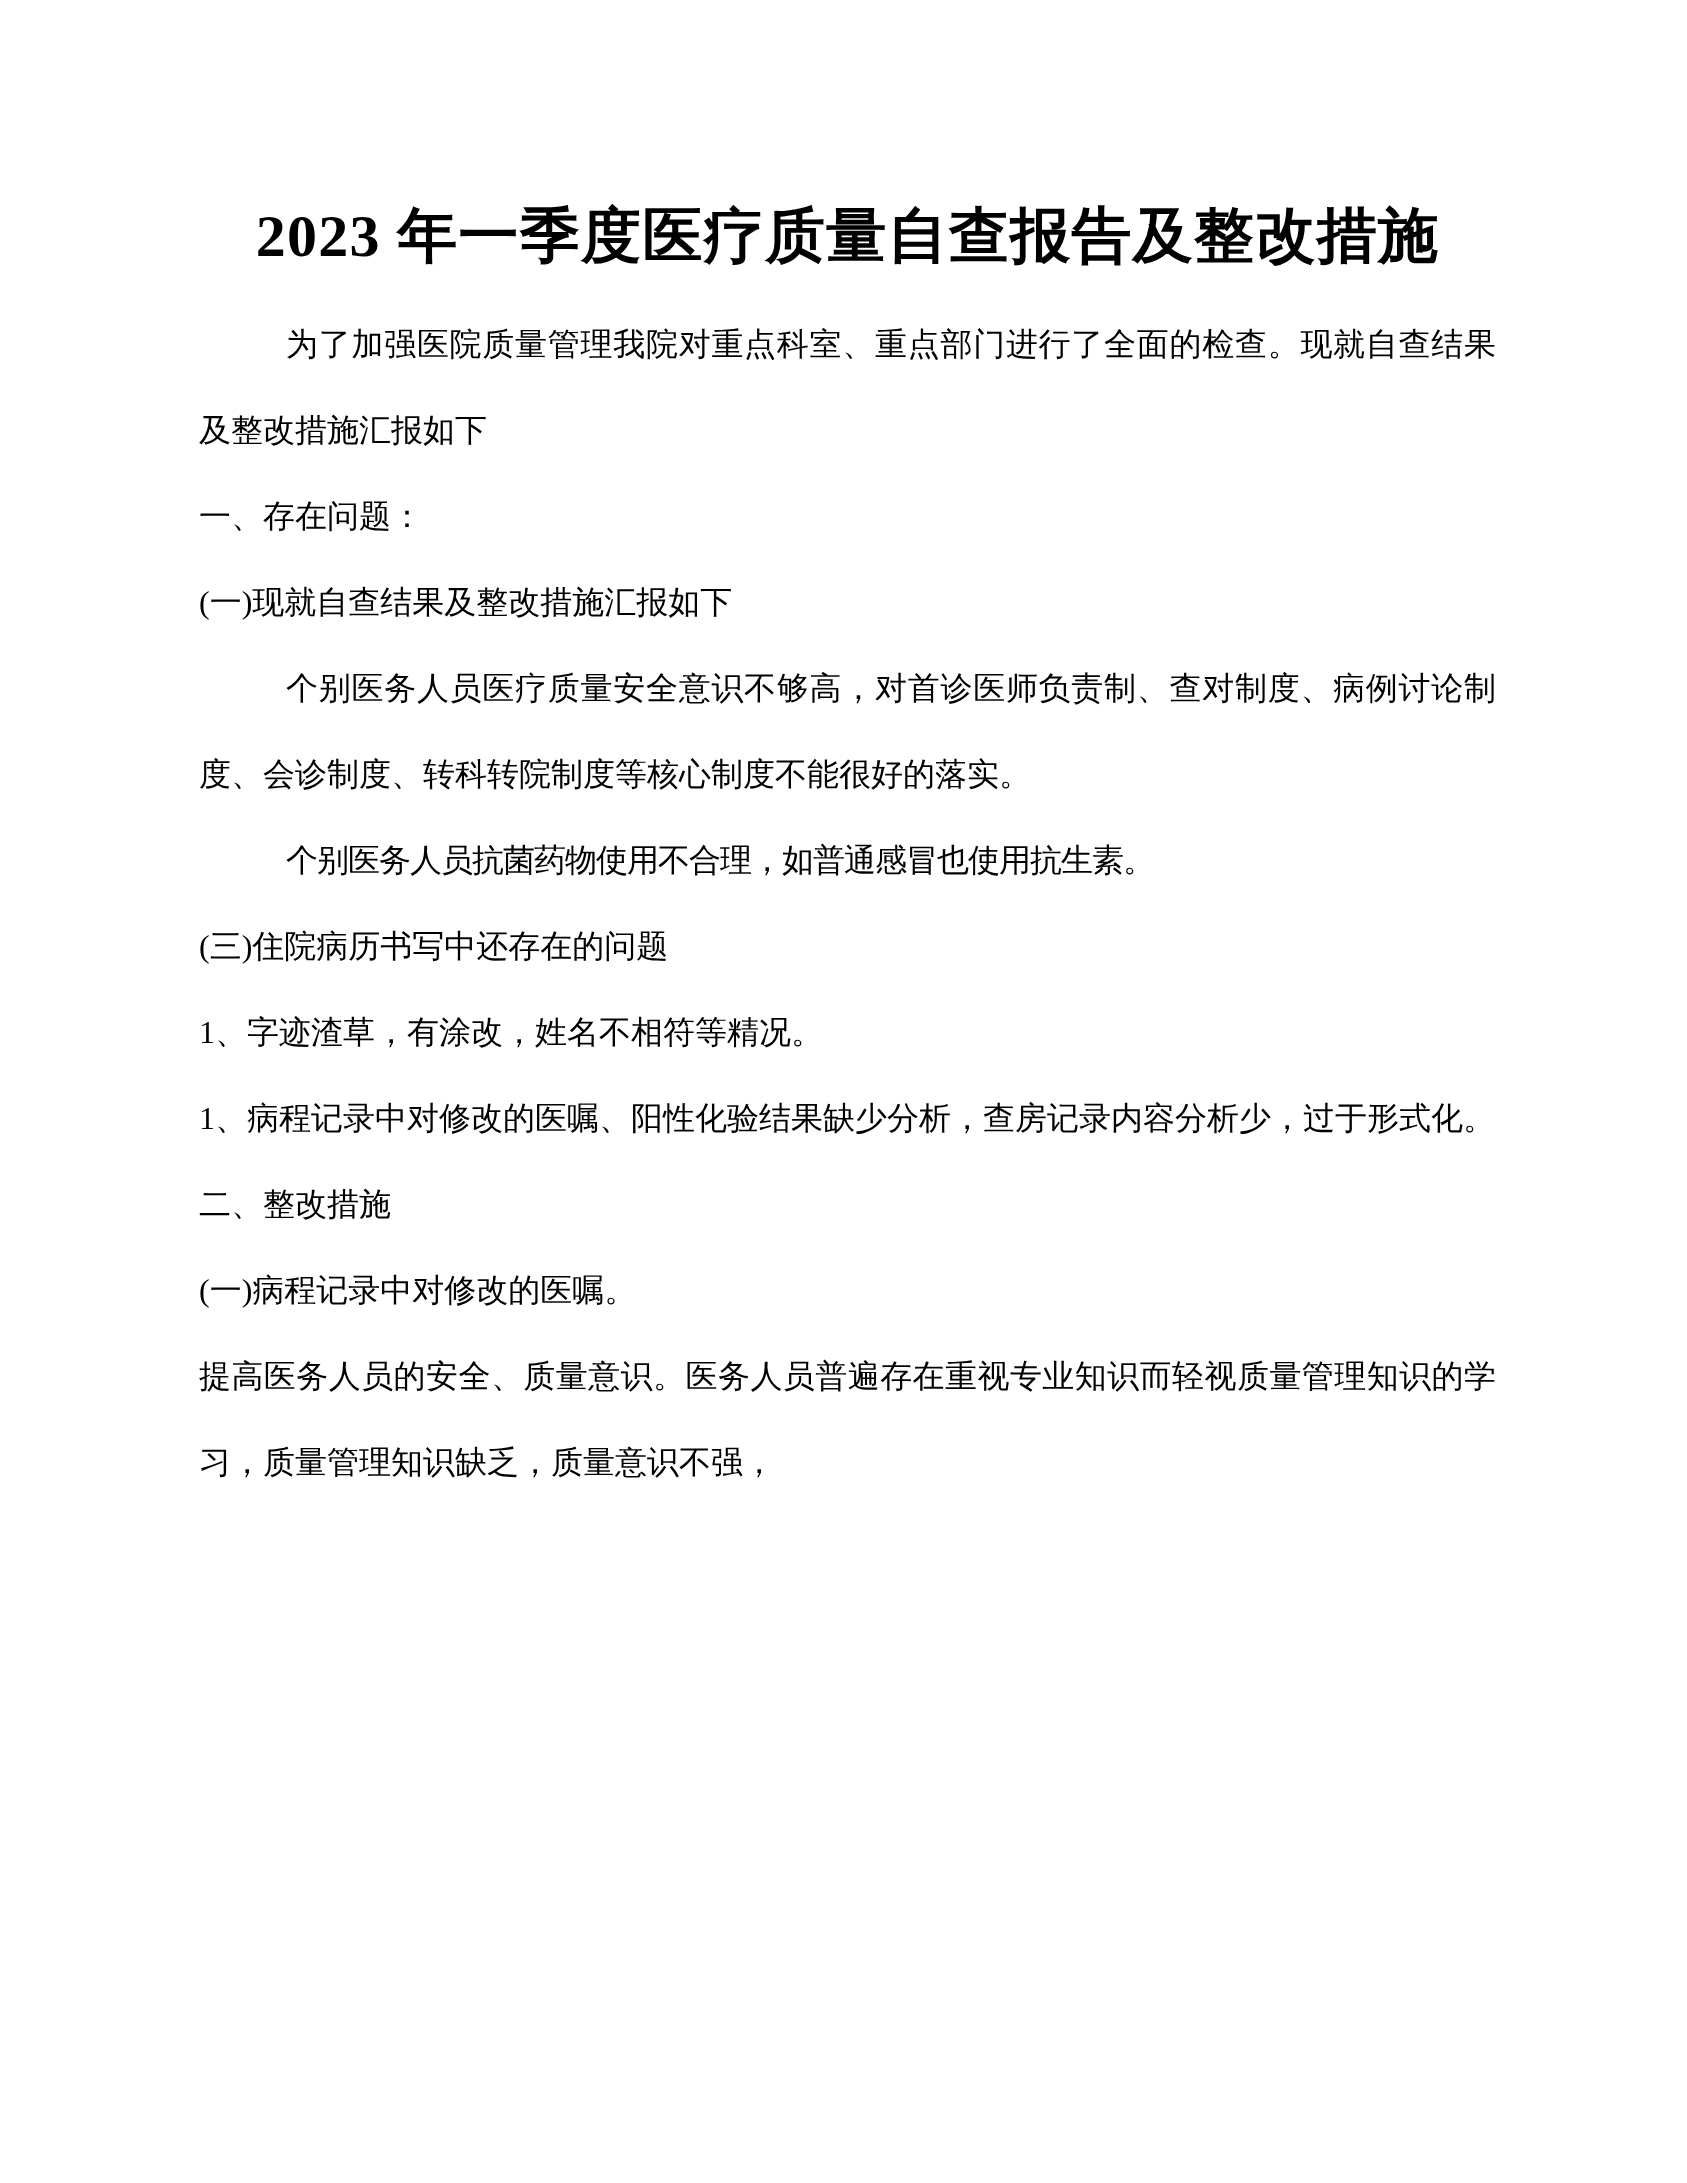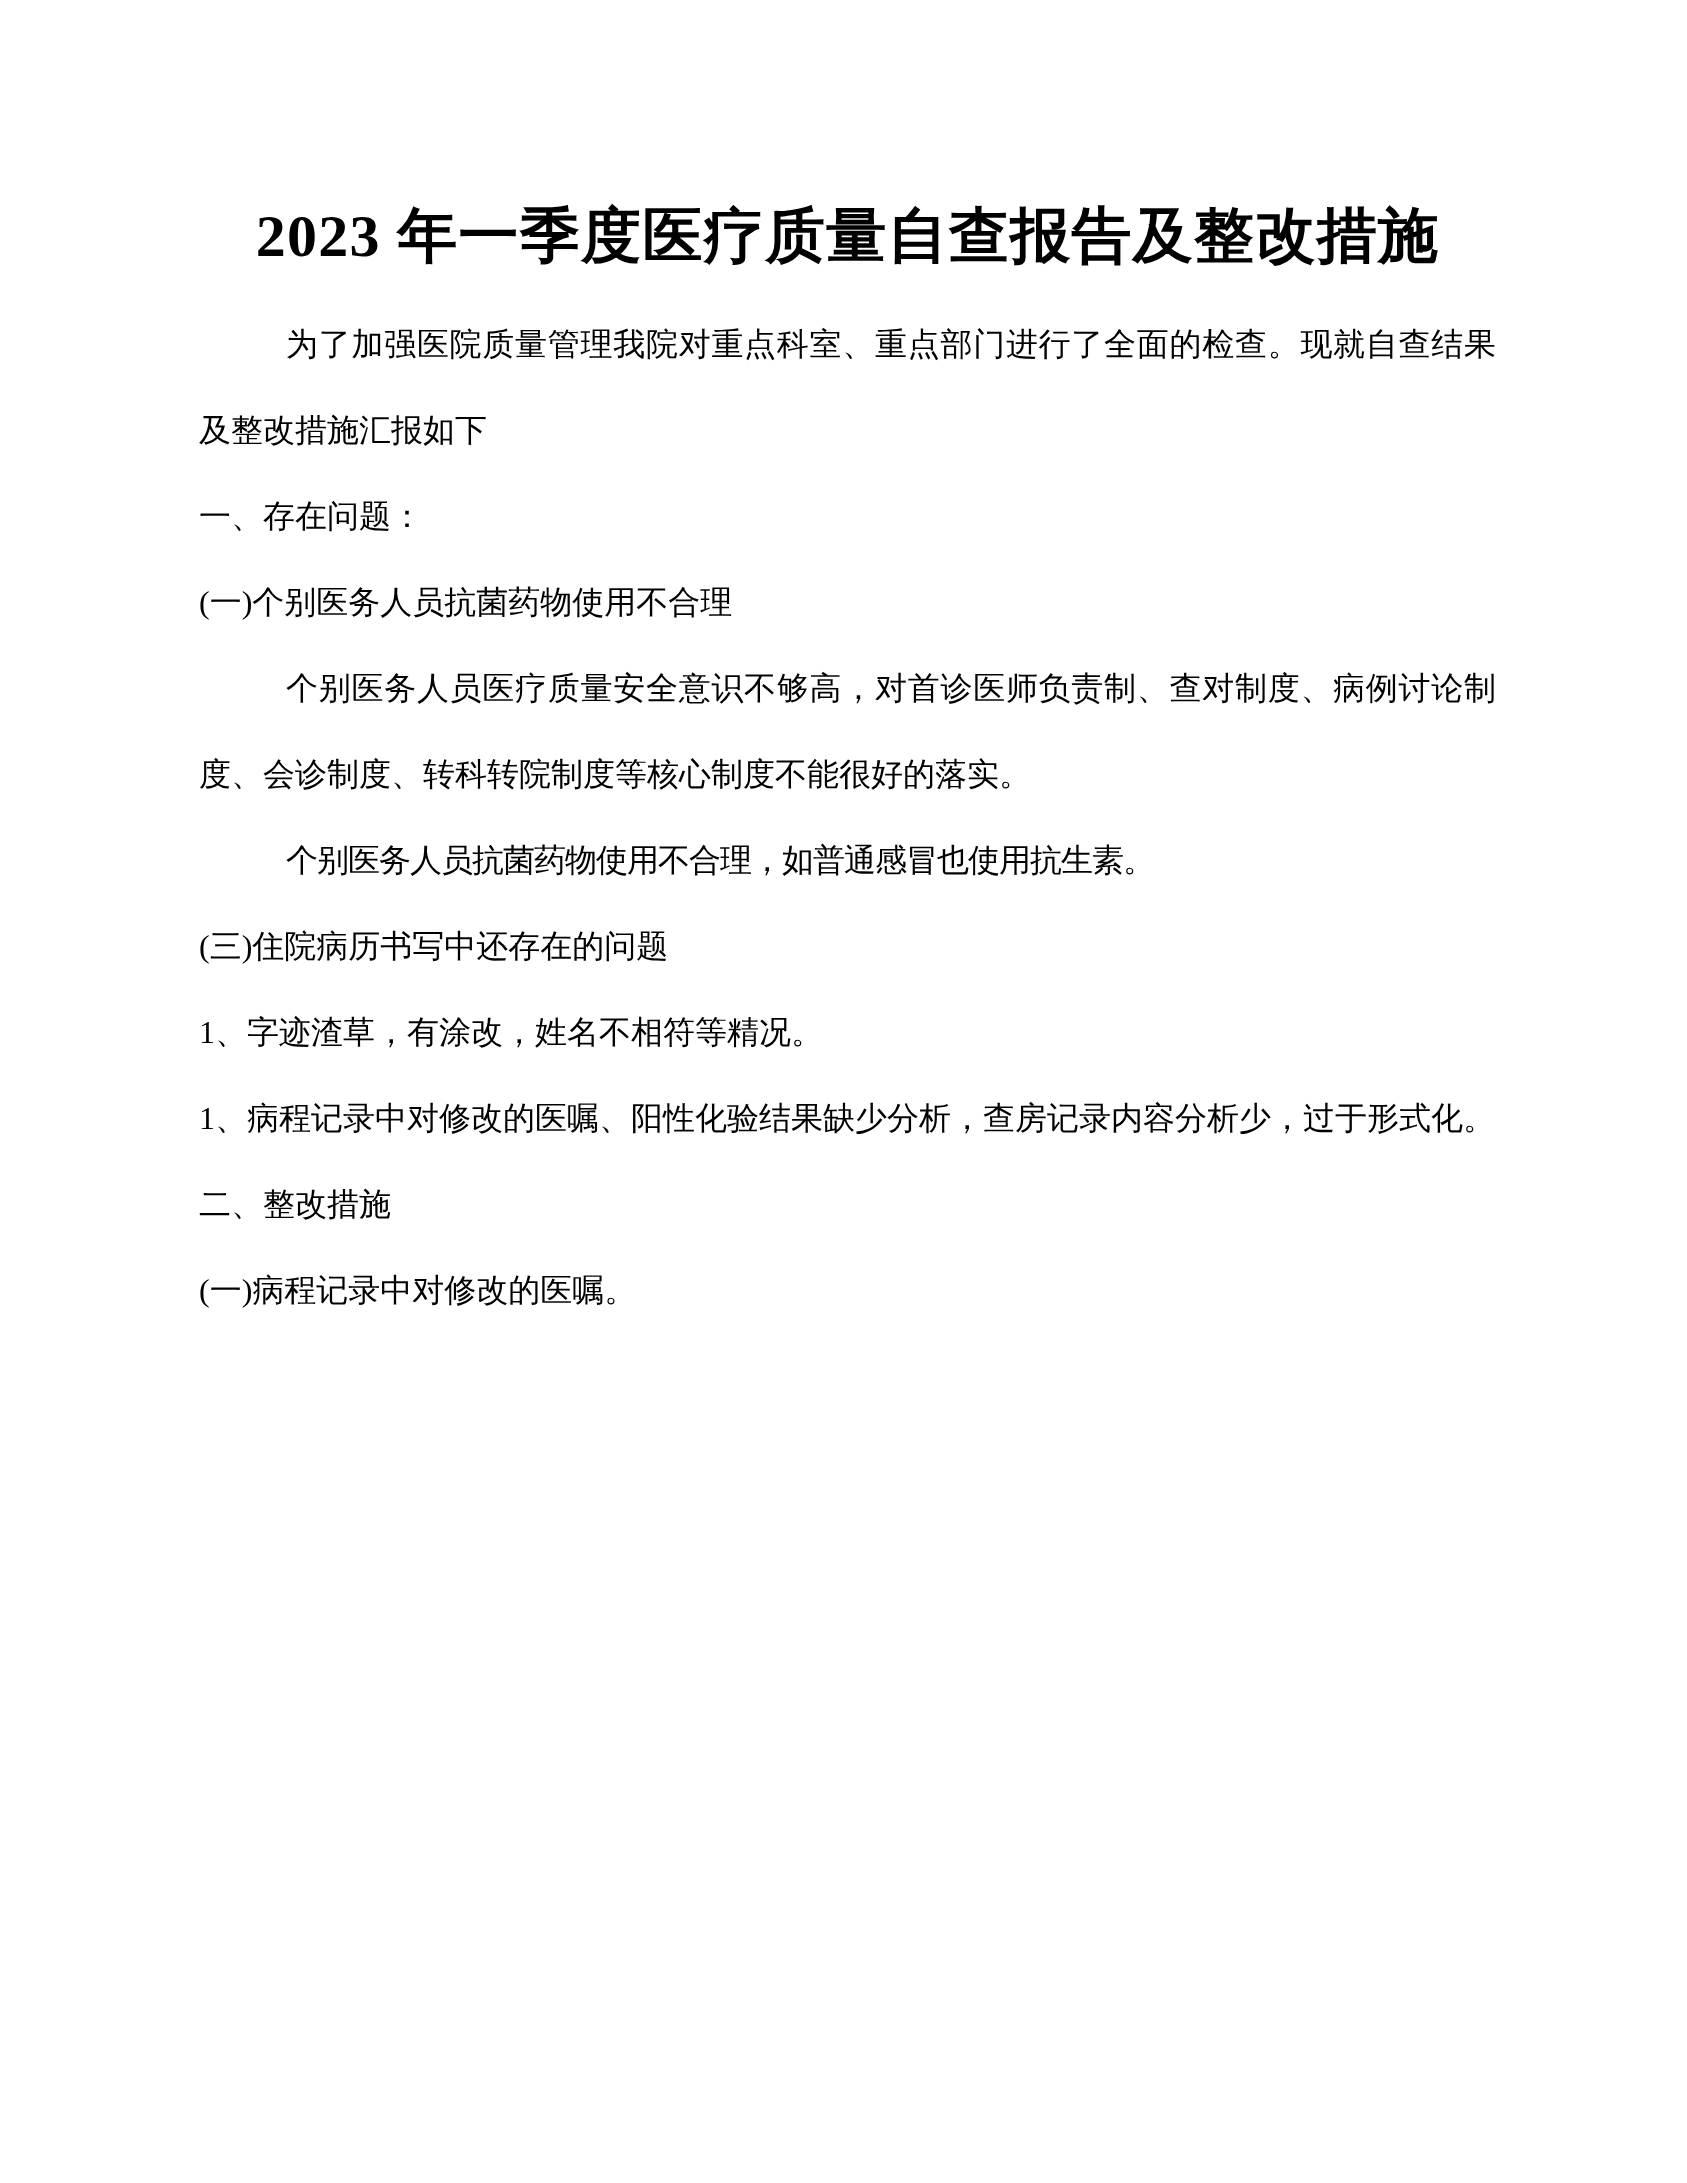--- a/index.html
+++ b/index.html
@@ -51,33 +51,34 @@
 <body>
 
 <div class="page">
 
   <h1 class="doc-title">2023 年一季度医疗质量自查报告及整改措施</h1>
 
   <p class="para indent first">为了加强医院质量管理我院对重点科室、重点部门进行了全面的检查。现就自查结果及整改措施汇报如下</p>
 
   <p class="para heading">一、存在问题：</p>
 
-  <p class="para">(一)个别医务人员抗菌药物使用不合理</p>
+  <p class="para">(一)现就自查结果及整改措施汇报如下</p>
 
   <p class="para indent">个别医务人员医疗质量安全意识不够高，对首诊医师负责制、查对制度、病例讨论制度、会诊制度、转科转院制度等核心制度不能很好的落实。</p>
 
 
   <p class="para indent tight">个别医务人员抗菌药物使用不合理，如普通感冒也使用抗生素。</p>
 
   <p class="para">(三)住院病历书写中还存在的问题</p>
 
   <p class="para">1、字迹渣草，有涂改，姓名不相符等精况。</p>
 
   <p class="para">1、病程记录中对修改的医嘱、阳性化验结果缺少分析，查房记录内容分析少，过于形式化。</p>
 
 
   <p class="para heading">二、整改措施</p>
 
   <p class="para">(一)病程记录中对修改的医嘱。</p>
 
+  <p class="para">提高医务人员的安全、质量意识。医务人员普遍存在重视专业知识而轻视质量管理知识的学习，质量管理知识缺乏，质量意识不强，</p>
 
 </div>
 
 
 </body></html>

